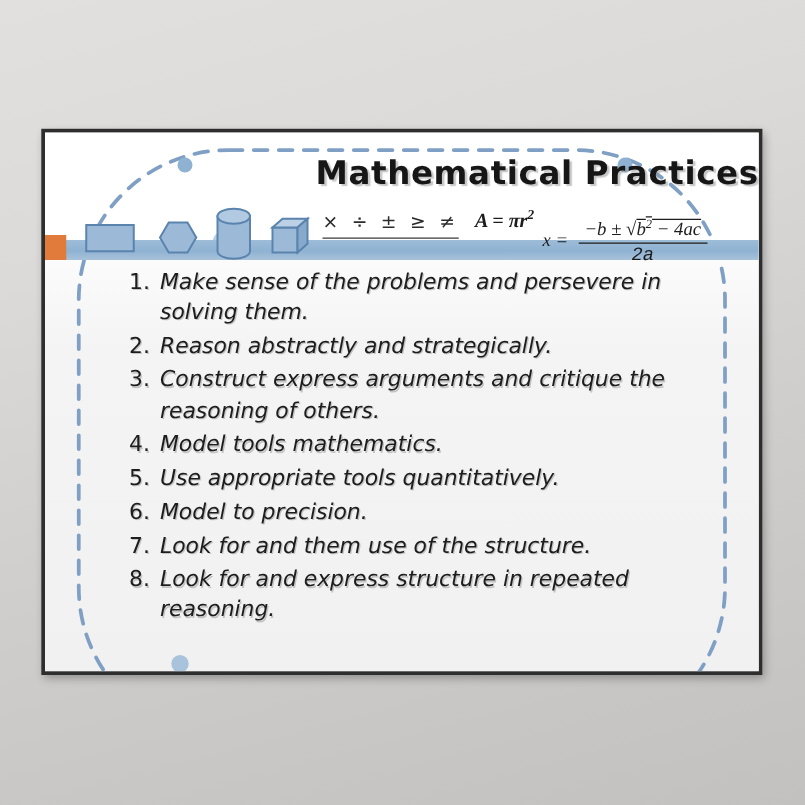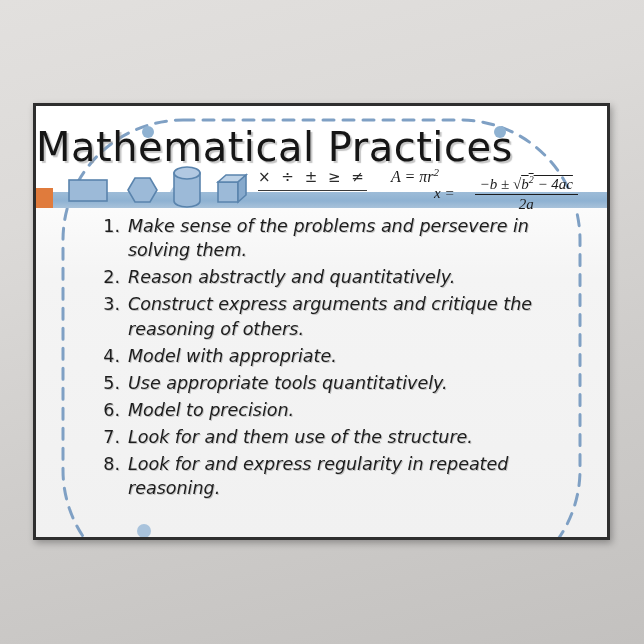--- a/index.html
+++ b/index.html
@@ -47,24 +47,24 @@
     width: 100%; height: 100%;
     pointer-events: none;
   }
 
   
   #poster-title {
     position: absolute;
     left: 0;
     right: 0;
     top: 18px;
-    text-align: left;
+    text-align: right;
     font-family: "DejaVu Sans", "Liberation Sans", sans-serif;
-    font-weight: normal;
-    font-size: 40px;
+    font-weight: bold;
+    font-size: 26px;
     letter-spacing: 0.5px;
     color: #161616;
     text-shadow: 2px 2px 1px rgba(150,150,150,0.55);
     white-space: nowrap;
     z-index: 6;
   }
 
   
   #banner-strip {
     position: absolute;
@@ -103,55 +103,57 @@
     font-family: "DejaVu Sans", sans-serif;
     font-size: 15px;
     color: #2b2b2b;
     letter-spacing: 3px;
     border-bottom: 1.5px solid #3a3a3a;
     padding-bottom: 4px;
     z-index: 5;
   }
   #formula-area {
     position: absolute;
-    left: 355px;
+    left: 344px;
     top: 60px;
     font-family: "Liberation Serif", serif;
     font-style: italic;
     font-size: 16px;
     color: #1c1c1c;
     z-index: 5;
+    font-weight: bold;
   }
   #formula-area sup { font-size: 11px; font-style: italic; }
 
   #formula-quadratic {
     position: absolute;
     left: 398px;
     top: 68px;
     display: flex;
     align-items: center;
     font-family: "Liberation Serif", serif;
     font-style: italic;
     font-size: 15px;
     color: #1c1c1c;
     z-index: 5;
   }
   .frac {
     display: inline-flex;
     flex-direction: column;
     align-items: center;
-    margin-left: 20px;
+    margin-left: 8px;
   }
   .frac .num {
     padding: 0 5px 1px 5px;
     border-bottom: 1.4px solid #1c1c1c;
     white-space: nowrap;
   }
   .frac .den {
     padding-top: 1px;
+    font-family: Liberation Mono, monospace;
   }
   .radical { text-decoration: overline; }
   sup { font-size: 10px; }
 
   
   #practices-list {
     position: absolute;
     left: 60px;
     top: 108px;
     right: 36px;
@@ -232,42 +234,42 @@
       </span>
     </div>
 
     <div id="practices-list">
         <div class="practice-item">
           <span class="practice-num">1.</span>
           <span class="practice-text">Make sense of the problems and persevere in solving them.</span>
         </div>
         <div class="practice-item">
           <span class="practice-num">2.</span>
-          <span class="practice-text">Reason abstractly and quantitatively.</span>
+          <span class="practice-text">Reason abstractly and strategically.</span>
         </div>
         <div class="practice-item">
           <span class="practice-num">3.</span>
           <span class="practice-text">Construct express arguments and critique the reasoning of others.</span>
         </div>
         <div class="practice-item">
           <span class="practice-num">4.</span>
-          <span class="practice-text">Model with appropriate.</span>
+          <span class="practice-text">Model tools mathematics.</span>
         </div>
         <div class="practice-item">
           <span class="practice-num">5.</span>
           <span class="practice-text">Use appropriate tools quantitatively.</span>
         </div>
         <div class="practice-item">
           <span class="practice-num">6.</span>
           <span class="practice-text">Model to precision.</span>
         </div>
         <div class="practice-item">
           <span class="practice-num">7.</span>
           <span class="practice-text">Look for and them use of the structure.</span>
         </div>
         <div class="practice-item">
           <span class="practice-num">8.</span>
-          <span class="practice-text">Look for and express regularity in repeated reasoning.</span>
+          <span class="practice-text">Look for and express structure in repeated reasoning.</span>
         </div>
       </div>
 
   </div>
 </div>
 
 </body></html>

